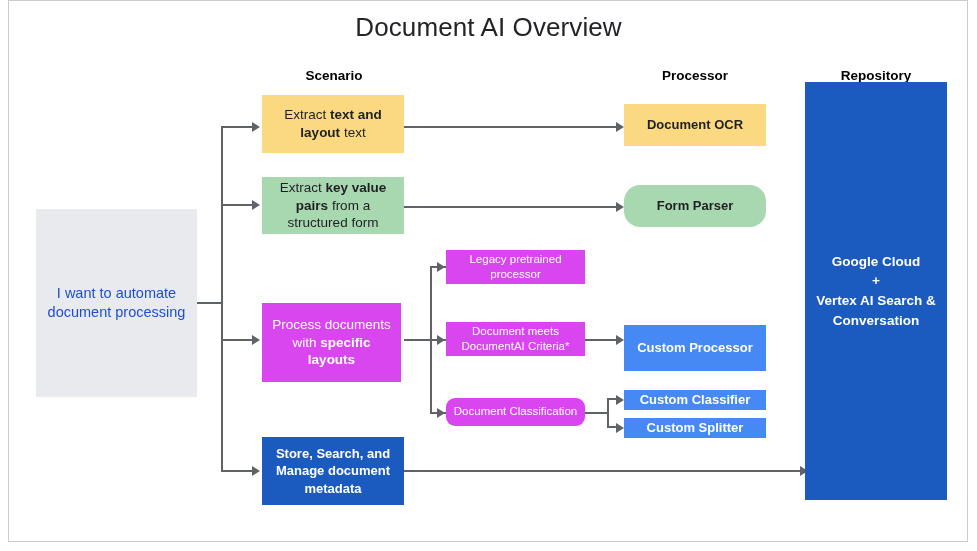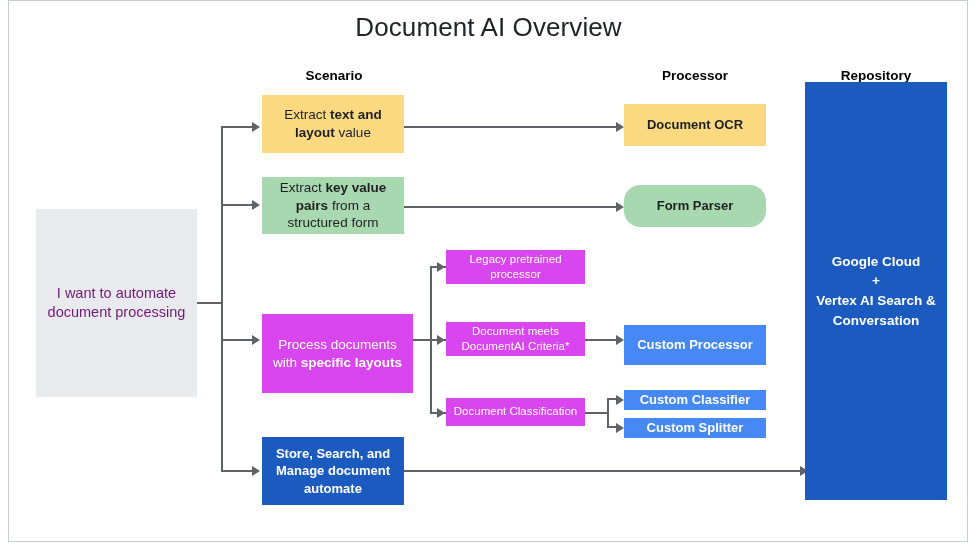--- a/index.html
+++ b/index.html
@@ -50,21 +50,21 @@
     display: flex;
     align-items: center;
     justify-content: center;
     text-align: center;
     line-height: 1.32;
     padding: 2px 6px;
   }
   .node .inner { width: 100%; }
   .b { font-weight: bold; }
 
-  .n-gray   { background: #E8EAED; color: #701a75; font-size: 14.5px; font-weight: 400; }
+  .n-gray   { background: #E8EAED; color: #1d4ed8; font-size: 14.5px; font-weight: 400; }
   .n-yellow { background: #FBD981; color: #1f2023; font-size: 13.5px; font-weight: 400; }
   .n-green  { background: #A8D8B0; color: #1f2023; font-size: 13.5px; font-weight: 400; }
   .n-blue   { background: #d946ef; color: #ffffff; font-size: 13.5px; font-weight: 400; }
   .n-blue-b { background: #4688F4; color: #ffffff; font-size: 13px;   font-weight: bold; }
   .n-navy   { background: #1B5BC0; color: #ffffff; font-size: 13px;   font-weight: bold; }
   .n-repo   { background: #1B5BC0; color: #ffffff; font-size: 13.5px; font-weight: bold; line-height: 1.45; }
 
   .line {
     position: absolute;
     background: #5f6368;
@@ -138,63 +138,63 @@
 
   <div class="line h" style="left:404px; top:470px; width:404px;"></div>
   <div class="arrow" style="left:800px; top:470px; margin-top:-4px;"></div>
 
   <div class="node n-gray" style="left:36px; top:209px; width:161px; height:188px;">
     <div class="inner">I want to automate document processing</div>
   </div>
 
   <div class="node n-yellow" style="left:262px; top:95px; width:142px; height:58px;">
     <div class="inner">
-      <span>Extract </span><span class="b">text and layout</span><span> value</span>
+      <span>Extract </span><span class="b">text and layout</span><span> text</span>
     </div>
   </div>
 
   <div class="node n-green" style="left:262px; top:177px; width:142px; height:57px;">
     <div class="inner">
       <span>Extract </span><span class="b">key value pairs</span><span> from a structured form</span>
     </div>
   </div>
 
-  <div class="node n-blue" style="left:262px; top:314px; width:151px; height:79px;">
+  <div class="node n-blue" style="left:262px; top:303px; width:139px; height:79px;">
     <div class="inner">
       <span>Process documents with </span><span class="b">specific layouts</span>
     </div>
   </div>
 
   <div class="node n-navy" style="left:262px; top:437px; width:142px; height:68px;">
     <div class="inner">
-      <span class="b">Store, Search, and Manage</span><span> document </span><span class="b">automate</span>
+      <span class="b">Store, Search, and Manage</span><span> document </span><span class="b">metadata</span>
     </div>
   </div>
 
   <div class="node n-blue" style="left:446px; top:250px; width:139px; height:34px; font-size:11.5px;">
     <div class="inner">Legacy pretrained processor</div>
   </div>
 
   <div class="node n-blue" style="left:446px; top:322px; width:139px; height:34px; font-size:11.5px;">
     <div class="inner">Document meets DocumentAI Criteria*</div>
   </div>
 
-  <div class="node n-blue" style="left:446px; top:398px; width:139px; height:28px; font-size:11.5px;">
+  <div class="node n-blue" style="left:446px; top:398px; width:139px; height:28px; font-size:11.5px;border-radius:9px;">
     <div class="inner">Document Classification</div>
   </div>
 
   <div class="node n-yellow" style="left:624px; top:104px; width:142px; height:42px; font-weight:bold; font-size:13px;">
     <div class="inner">Document OCR</div>
   </div>
 
   <div class="node n-green" style="left:624px; top:185px; width:142px; height:42px; font-weight:bold; font-size:13px;border-radius:16px;">
     <div class="inner">Form Parser</div>
   </div>
 
-  <div class="node n-blue-b" style="left:624px; top:325px; width:142px; height:40px;">
+  <div class="node n-blue-b" style="left:624px; top:325px; width:142px; height:46px;">
     <div class="inner">Custom Processor</div>
   </div>
 
   <div class="node n-blue-b" style="left:624px; top:390px; width:142px; height:20px;">
     <div class="inner">Custom Classifier</div>
   </div>
 
   <div class="node n-blue-b" style="left:624px; top:418px; width:142px; height:20px;">
     <div class="inner">Custom Splitter</div>
   </div>

